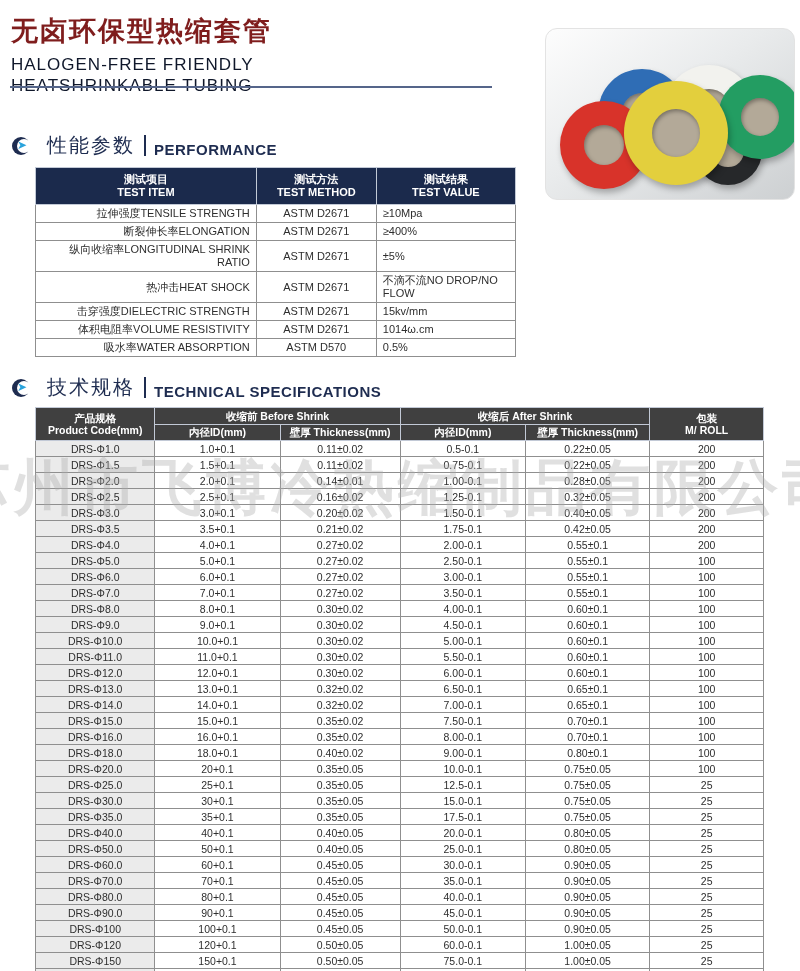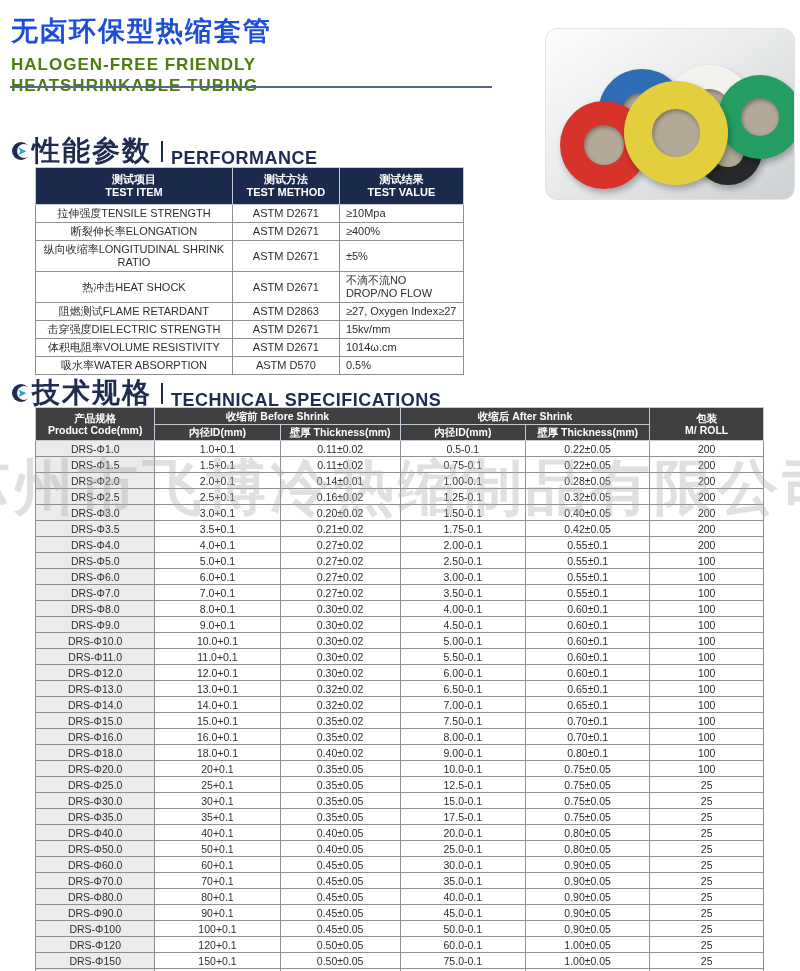--- a/index.html
+++ b/index.html
@@ -2,22 +2,22 @@
 <html><head>
 <meta charset="utf-8">
 <style>
   * { margin:0; padding:0; box-sizing:border-box; }
   html,body { background:#ffffff; }
   body { font-family:"Liberation Sans","DejaVu Sans",sans-serif; }
   .page { position:relative; width:800px; height:971px; background:#fff; overflow:hidden; margin:0 auto; }
 
   
   .header { position:absolute; left:11px; top:13px; }
-  .title-cn { font-size:27px; font-weight:bold; color:#1d4ed8; letter-spacing:2px; font-family:"DejaVu Sans","Liberation Sans",sans-serif; }
-  .title-en { margin-top:5px; font-size:17px; line-height:21px; color:#4d7c0f; letter-spacing:1px; font-weight:bold; }
+  .title-cn { font-size:27px; font-weight:bold; color:#7f1d1d; letter-spacing:2px; font-family:"DejaVu Sans","Liberation Sans",sans-serif; }
+  .title-en { margin-top:5px; font-size:17px; line-height:21px; color:#0f172a; letter-spacing:1px; font-weight:normal; }
   .title-rule { position:absolute; left:10px; top:86px; width:482px; height:0; border-top:2px solid #55658a; }
 
   
   .product-photo { position:absolute; left:545px; top:28px; width:250px; height:172px; border-radius:12px;
     background:linear-gradient(145deg,#fdfdfd 0%,#e9ebec 45%,#cdd0d2 100%); border:1px solid #e3e3e3; overflow:hidden; }
   .roll { position:absolute; border-radius:50%; box-shadow:2px 4px 6px rgba(0,0,0,0.28); }
   .roll::after { content:''; position:absolute; left:27%; top:27%; width:46%; height:46%; border-radius:50%;
     background:#b3a998; box-shadow:inset 1px 2px 4px rgba(0,0,0,0.35); }
   .roll-blue   { left:52px;  top:40px; width:88px;  height:88px;  z-index:1; }
   .roll-red    { left:14px;  top:72px; width:88px;  height:88px;  z-index:2; }
@@ -26,30 +26,30 @@
   .roll-green  { left:172px; top:46px; width:84px;  height:84px;  z-index:3; }
   .roll-yellow { left:78px;  top:52px; width:104px; height:104px; z-index:4; }
 
   
   .section-head { position:absolute; left:12px; display:flex; align-items:center; }
   .section-head.s1 { top:132px; }
   .section-head.s2 { top:374px; }
   .sec-icon { position:relative; width:18px; height:18px; border-radius:50%; background:#1e2c50; display:inline-block; flex:0 0 18px; }
   .sec-icon::before { content:''; position:absolute; left:4.5px; top:2px; width:14px; height:14px; border-radius:50%; background:#ffffff; }
   .sec-icon .arr { position:absolute; left:5px; top:1.5px; z-index:1; color:#2aa3dc; font-size:12px; line-height:15px; font-family:"DejaVu Sans",sans-serif; }
-  .sec-cn { margin-left:2px; font-size:28px; font-weight:bold; color:#1e2c50; letter-spacing:2px; font-family:"DejaVu Sans","Liberation Sans",sans-serif; }
+  .sec-cn { margin-left:17px; font-size:20px; font-weight:normal; color:#1e2c50; letter-spacing:2px; font-family:"DejaVu Sans","Liberation Sans",sans-serif; }
   .sec-div { width:2px; height:21px; background:#1e2c50; margin:0 8px 0 9px; }
-  .sec-en { font-size:18px; font-weight:bold; color:#1e2c50; letter-spacing:0.5px; align-self:flex-end; padding-bottom:1px; }
+  .sec-en { font-size:15px; font-weight:bold; color:#1e2c50; letter-spacing:0.5px; align-self:flex-end; padding-bottom:1px; }
 
   
   table { border-collapse:collapse; table-layout:fixed; }
-  .perf-table { position:absolute; left:35px; top:167px; width:429px; }
+  .perf-table { position:absolute; left:35px; top:167px; width:481px; }
   .perf-table th { background:#1b2a4c; color:#fff; font-size:11px; font-weight:bold; line-height:13px; padding:5px 2px; border:1px solid #c2c9d6; text-align:center; }
   .perf-table td { font-size:11px; color:#2e2e2e; line-height:13px; padding:2px 6px; border:1px solid #8f8f8f; background:#fff; }
-  .perf-table td.pc0 { text-align:center; }
+  .perf-table td.pc0 { text-align:right; }
   .perf-table td.pc1 { text-align:center;margin-left:43px; }
   .perf-table td.pc2 { text-align:left;margin-top:32px; }
   .perf-table col.c0 { width:46%; } .perf-table col.c1 { width:25%; } .perf-table col.c2 { width:29%; }
 
   
   .spec-table { position:absolute; left:35px; top:407px; width:729px; }
   .spec-table th { background:#404040; color:#fff; font-size:10.5px; font-weight:bold; line-height:12.5px; padding:1.5px 2px; border:1px solid #c2c9d6; text-align:center; }
   .spec-table td { font-size:10.5px; color:#2e2e2e; line-height:12px; padding:1.5px 2px; height:15px; border:1px solid #8f8f8f; text-align:center; background:#fff; }
   .spec-table td.sc0 { background:#ebebeb; }
   .spec-table col.s0 { width:16.4%; } .spec-table col.s1 { width:17.2%; } .spec-table col.s2 { width:16.5%; }
@@ -124,25 +124,20 @@
         </tr>
         <tr>
           <td class="pc0">纵向收缩率LONGITUDINAL SHRINK RATIO</td>
           <td class="pc1">ASTM D2671</td>
           <td class="pc2">±5%</td>
         </tr>
         <tr>
           <td class="pc0">热冲击HEAT SHOCK</td>
           <td class="pc1">ASTM D2671</td>
           <td class="pc2">不滴不流NO DROP/NO FLOW</td>
-        </tr>
-        <tr>
-          <td class="pc0">阻燃测试FLAME RETARDANT</td>
-          <td class="pc1">ASTM D2863</td>
-          <td class="pc2">≥27, Oxygen Index≥27</td>
         </tr>
         <tr>
           <td class="pc0">击穿强度DIELECTRIC STRENGTH</td>
           <td class="pc1">ASTM D2671</td>
           <td class="pc2">15kv/mm</td>
         </tr>
         <tr>
           <td class="pc0">体积电阻率VOLUME RESISTIVITY</td>
           <td class="pc1">ASTM D2671</td>
           <td class="pc2">1014ω.cm</td>

